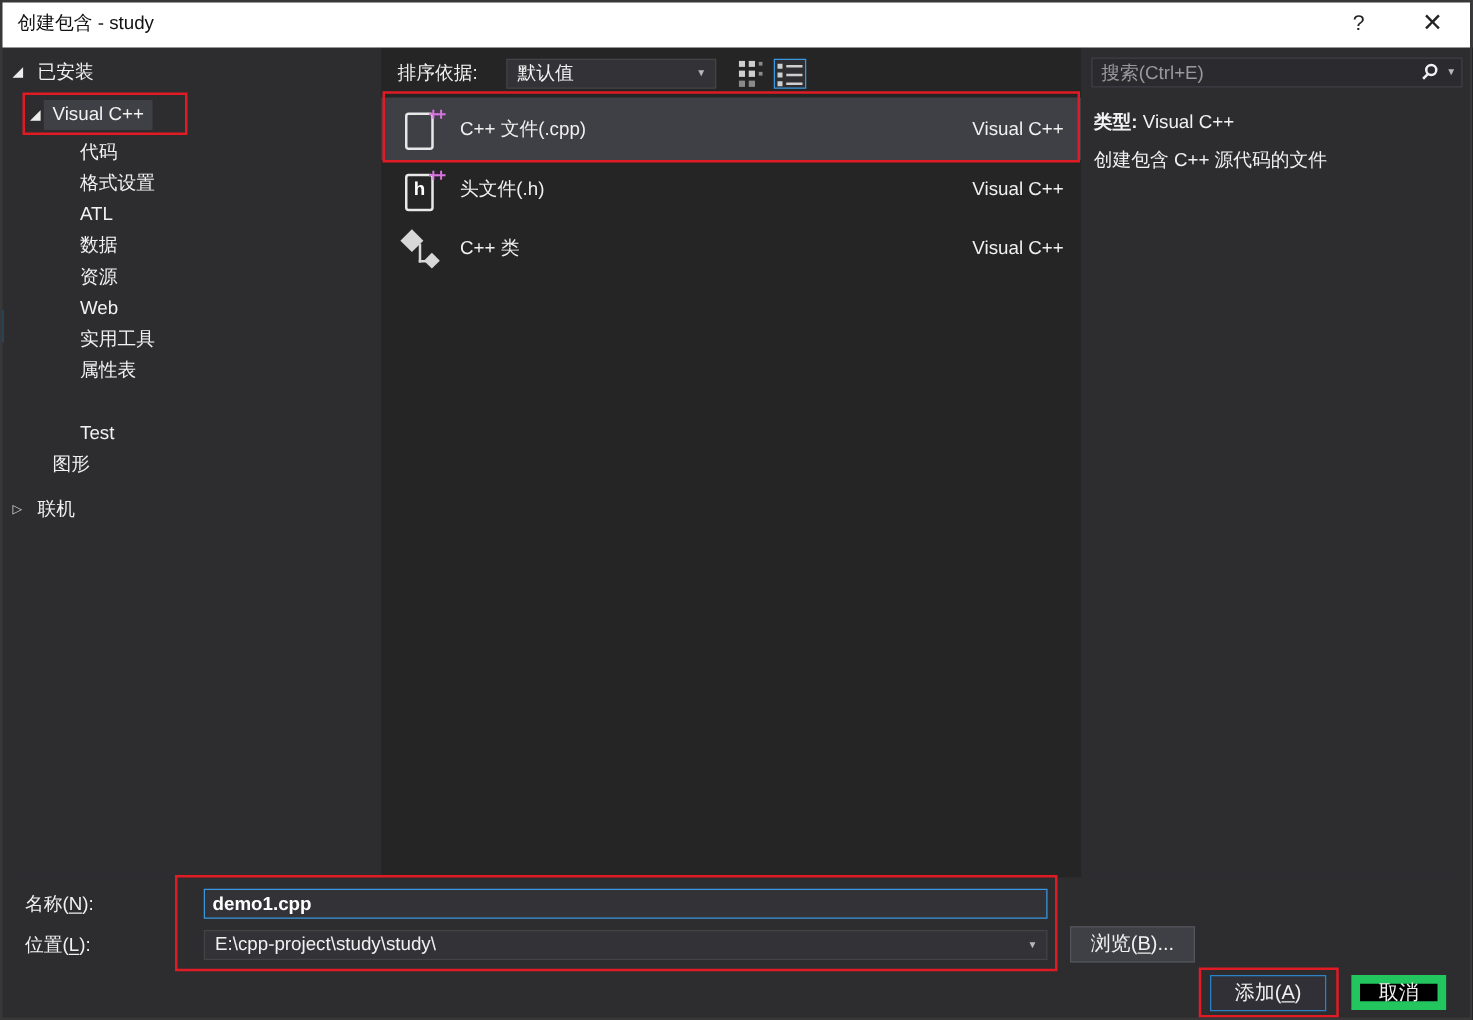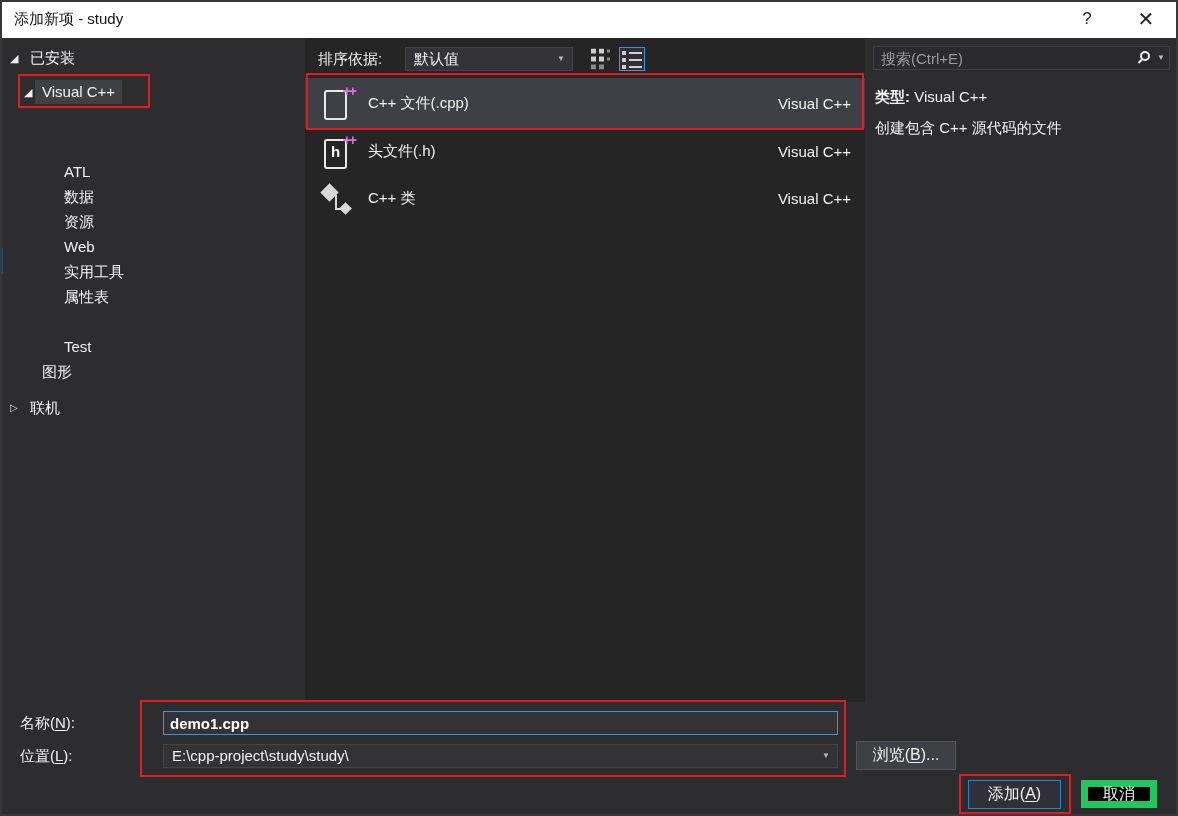--- a/index.html
+++ b/index.html
@@ -82,33 +82,39 @@
   .anno-item{left:306px;top:73px;width:558px;height:57px;}
   .anno-inputs{left:140px;top:700px;width:706px;height:77px;}
   .anno-add{left:959px;top:774px;width:112px;height:40px;}
 </style>
 </head>
 <body>
 
 <div class="window">
 
   <div class="titlebar">
-    <span class="title-text">添加新项 - study</span>
+    <span class="title-text">创建包含 - study</span>
     <span class="tb-btn help-btn">?</span>
     <span class="tb-btn close-btn">✕</span>
   </div>
 
   <div class="sidebar">
     <div class="trow" style="top:8px">
       <span class="twisty open t0">◢</span>
       <span class="tlabel l0">已安装</span>
     </div>
     <div class="trow" style="top:42px">
       <span class="twisty open t1">◢</span>
       <span class="tlabel l1 sel">Visual C++</span>
+    </div>
+    <div class="trow" style="top:72px">
+      <span class="tlabel l2">代码</span>
+    </div>
+    <div class="trow" style="top:97px">
+      <span class="tlabel l2">格式设置</span>
     </div>
     <div class="trow" style="top:122px">
       <span class="tlabel l2">ATL</span>
     </div>
     <div class="trow" style="top:147px">
       <span class="tlabel l2">数据</span>
     </div>
     <div class="trow" style="top:172px">
       <span class="tlabel l2">资源</span>
     </div>

